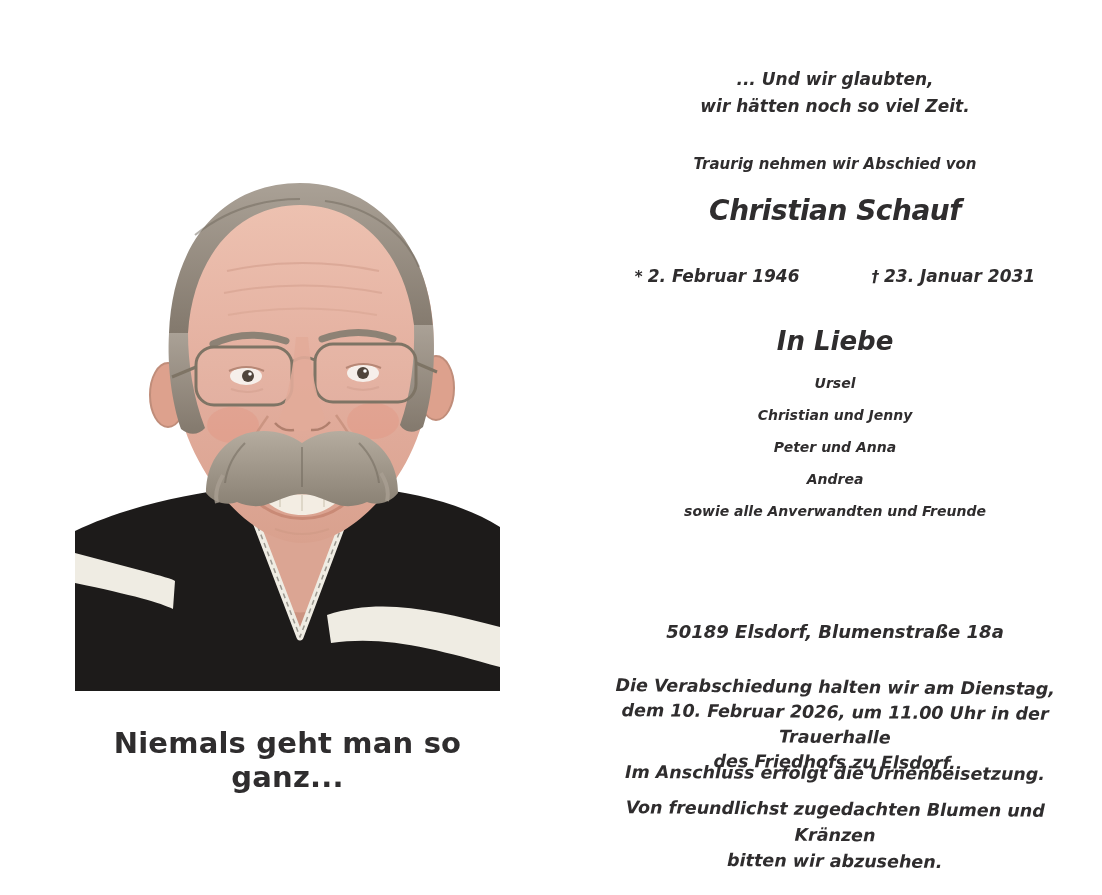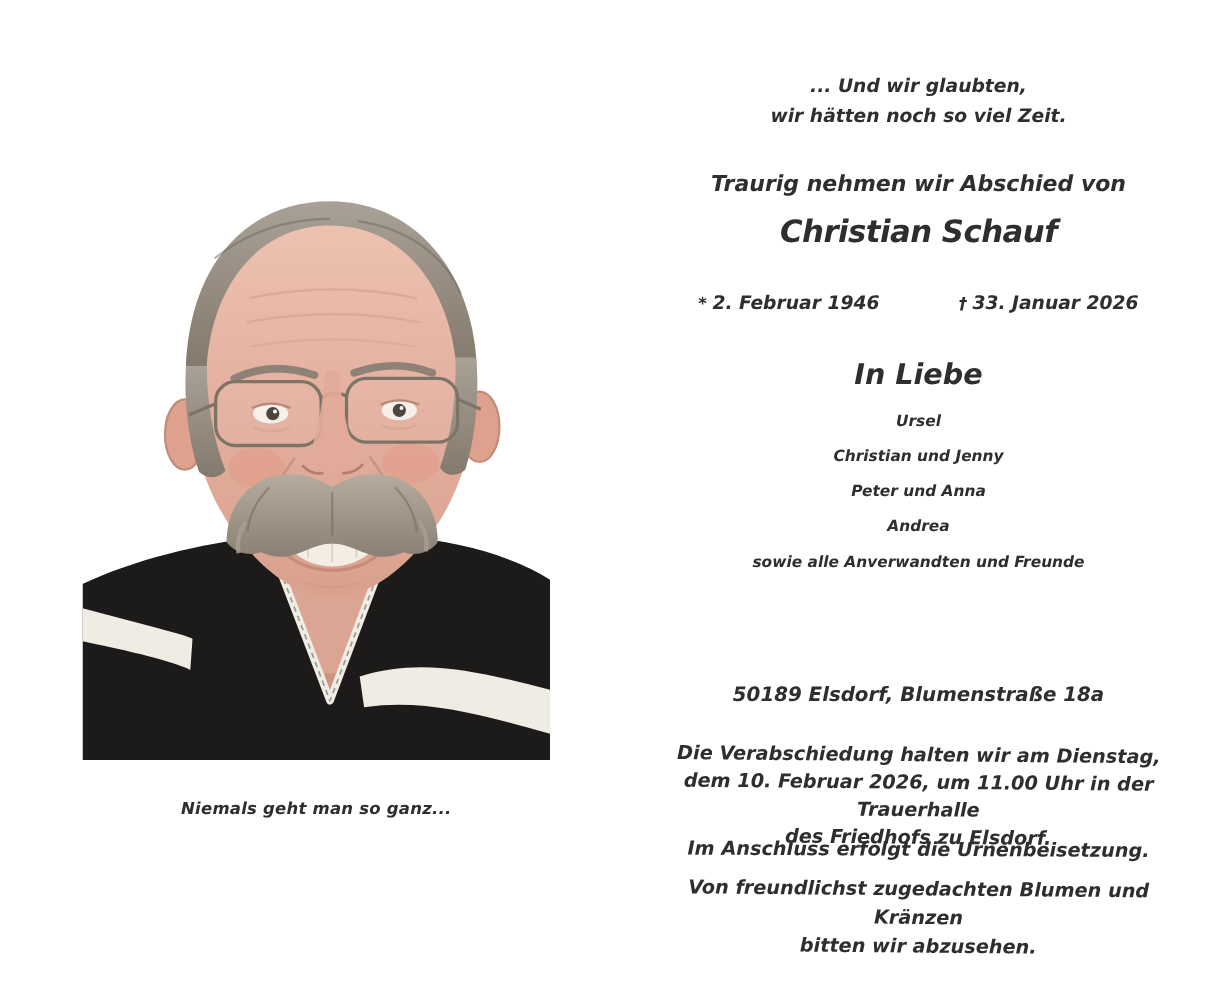--- a/index.html
+++ b/index.html
@@ -16,30 +16,30 @@
     overflow:hidden;
   }
   
   .photo-wrap{
     position:absolute;left:75px;top:175px;width:425px;height:516px;
   }
   .photo-wrap svg{display:block;width:100%;height:100%;}
   .photo-caption{
     position:absolute;left:75px;top:726px;width:425px;
     text-align:center;
-    font-style:italic;font-weight:bold;font-size:15px;
+    font-weight:bold;font-size:29px;
     letter-spacing:.2px;
   }
   
   .col{
     position:absolute;left:610px;top:0;width:450px;height:834px;
   }
   .col > div{position:absolute;left:0;right:0;text-align:center;font-style:italic;font-weight:bold;}
   .epigraph{top:66px;font-size:17px;line-height:27px;}
-  .intro{top:155px;font-size:20px;}
+  .intro{top:155px;font-size:15px;}
   .deceased-name{top:184px;font-size:28px;line-height:54px;letter-spacing:-.5px;}
   .dates{top:266px;font-size:17px;display:flex;justify-content:center;gap:72px;}
   .dates .sym{font-size:15px;margin-right:5px;}
   .in-liebe{top:326px;font-size:26px;}
   .mourners{top:367px;font-size:14px;line-height:32px;}
   .address{top:621px;font-size:18px;}
   .service{top:675px;font-size:17.5px;line-height:25px;transform:rotate(.5deg);}
   .urn{top:763px;font-size:17.5px;transform:rotate(.3deg);}
   .flowers{top:796px;font-size:17.5px;line-height:26px;transform:rotate(.5deg);}
 </style>
@@ -144,21 +144,21 @@
       <div>... Und wir glaubten,</div>
       <div>wir hätten noch so viel Zeit.</div>
     </div>
 
     <div class="intro">Traurig nehmen wir Abschied von</div>
 
     <div class="deceased-name">Christian Schauf</div>
 
     <div class="dates">
       <span><span class="sym">*</span><span>2. Februar 1946</span></span>
-      <span><span class="sym">†</span><span>33. Januar 2026</span></span>
+      <span><span class="sym">†</span><span>23. Januar 2031</span></span>
     </div>
 
     <div class="in-liebe">In Liebe</div>
 
     <div class="mourners">
         <div class="mourner-line">Ursel</div>
         <div class="mourner-line">Christian und Jenny</div>
         <div class="mourner-line">Peter und Anna</div>
         <div class="mourner-line">Andrea</div>
         <div class="mourner-line">sowie alle Anverwandten und Freunde</div>

